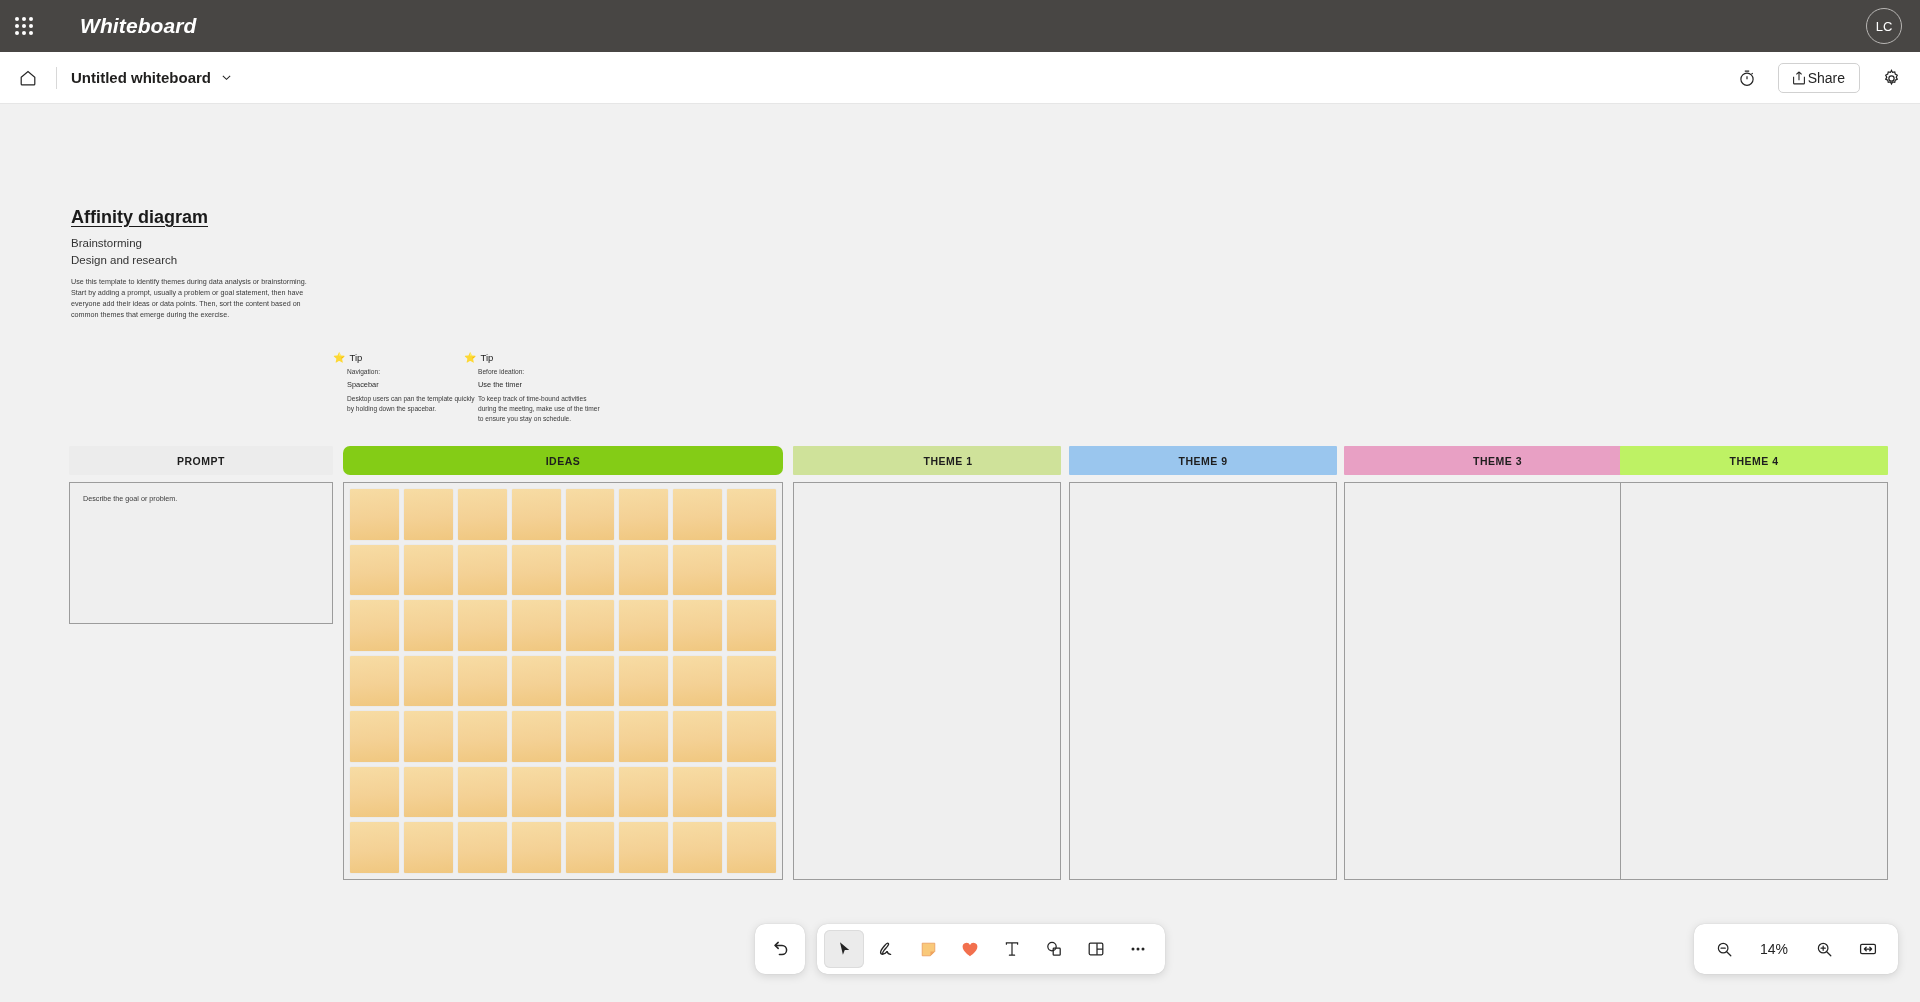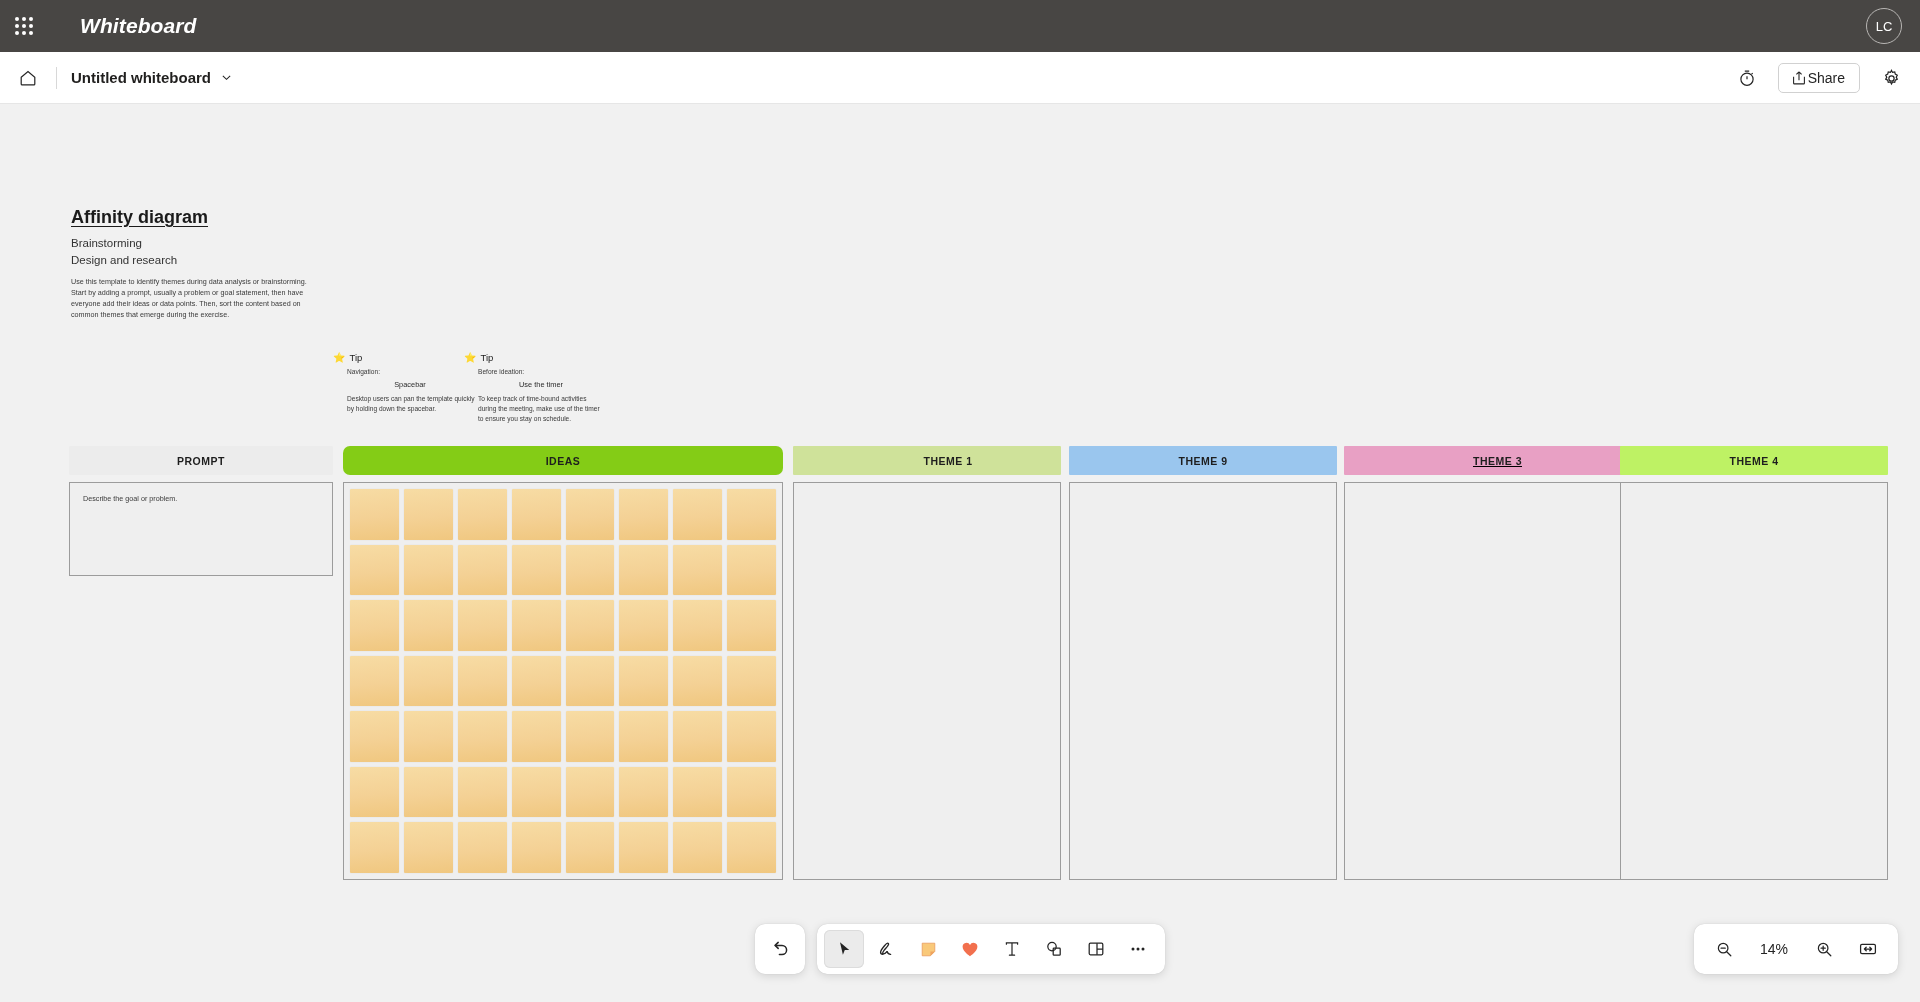--- a/index.html
+++ b/index.html
@@ -100,40 +100,40 @@
     position: absolute; left: 71px; top: 172px; width: 238px;
     font-size: 7.2px; line-height: 1.55; color: #3a3a3a;
   }
 
   .tip { position: absolute; width: 140px; }
   .tip-head { display: flex; align-items: center; gap: 4px; }
   .tip-star { font-size: 10px; line-height: 1; }
   .tip-title { font-size: 9.5px; font-weight: 400; color: #1b1b1b; }
   .tip-body { margin-left: 14px; margin-top: 4px; }
   .tip-l1 { font-size: 6.6px; color: #3a3a3a; line-height: 1.5; }
-  .tip-l2 { font-size: 7.4px; color: #2b2b2b; line-height: 1.6; margin-top: 2px; text-align: center; }
+  .tip-l2 { font-size: 7.4px; color: #2b2b2b; line-height: 1.6; margin-top: 2px; }
   .tip-l3 { font-size: 6.6px; color: #3a3a3a; line-height: 1.55; margin-top: 3px; width: 128px; }
 
   
   .col { position: absolute; }
   .col-head {
     height: 29px; border-radius: 1px;
     display: flex; align-items: center; justify-content: center;
     font-size: 10.5px; font-weight: 700; color: #1e1e1e;
     letter-spacing: .5px;
   }
   .col-body {
     margin-top: 7px;
     background: #efefef;
     border: 1px solid #9c9c9c;
   }
 
   
   .prompt-body {
-    height: 94px;
+    height: 142px;
     padding: 11px 13px;
   }
   .prompt-text { font-size: 7.2px; color: #3a3a3a; }
 
   
   .ideas-body { padding: 6px 6px; }
   .notes-grid {
     display: grid;
     grid-template-columns: repeat(8, 1fr);
     grid-template-rows: repeat(7, 1fr);
@@ -350,21 +350,21 @@
   <div class="col" style="left:793px; top:342px; width:268px;">
     <div class="col-head" style="background:#cfe29a;padding-left:42px;">THEME 1</div>
     <div class="col-body theme-body" style="height:398px;"></div>
   </div>
 
   <div class="col" style="left:1069px; top:342px; width:268px;">
     <div class="col-head" style="background:#9ac6ee;">THEME 9</div>
     <div class="col-body theme-body" style="height:398px;"></div>
   </div>
 
-  <div class="col" style="left:1344px; top:342px; width:307px;text-decoration:underline;">
+  <div class="col" style="left:1344px; top:342px; width:307px;">
     <div class="col-head" style="background:#e8a0c4;">THEME 3</div>
     <div class="col-body theme-body" style="height:398px;"></div>
   </div>
 
   <div class="col" style="left:1620px; top:342px; width:268px;">
     <div class="col-head" style="background:#bef264;">THEME 4</div>
     <div class="col-body theme-body" style="height:398px;"></div>
   </div>
 
   <div class="dock-wrap">

